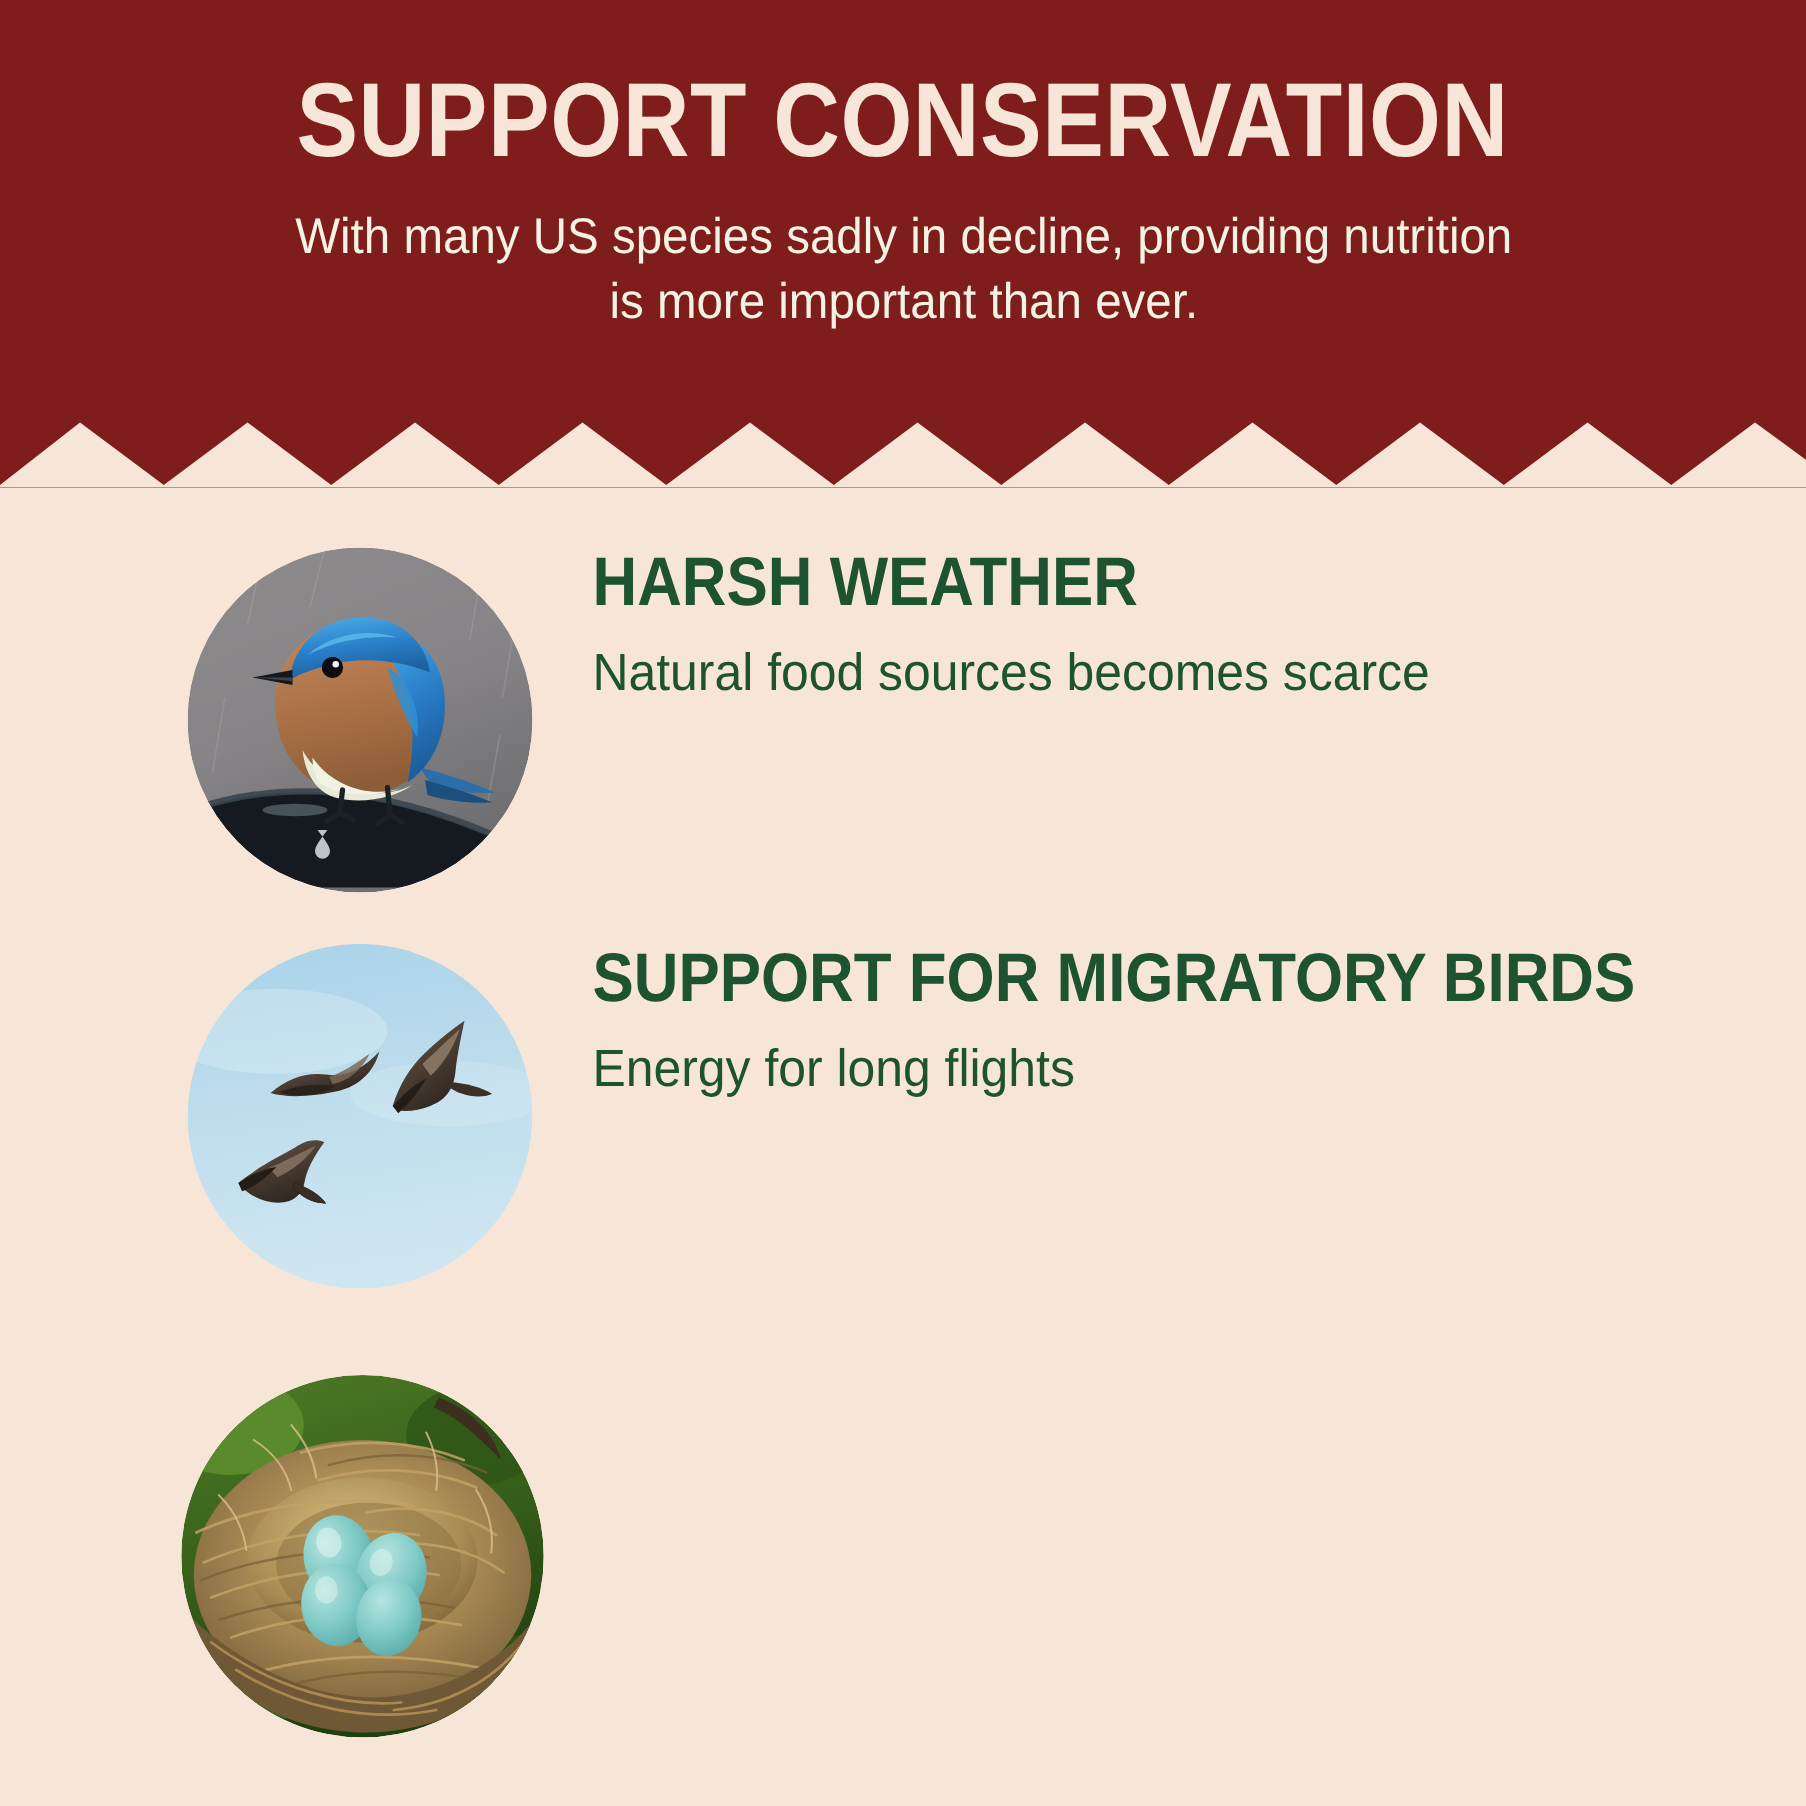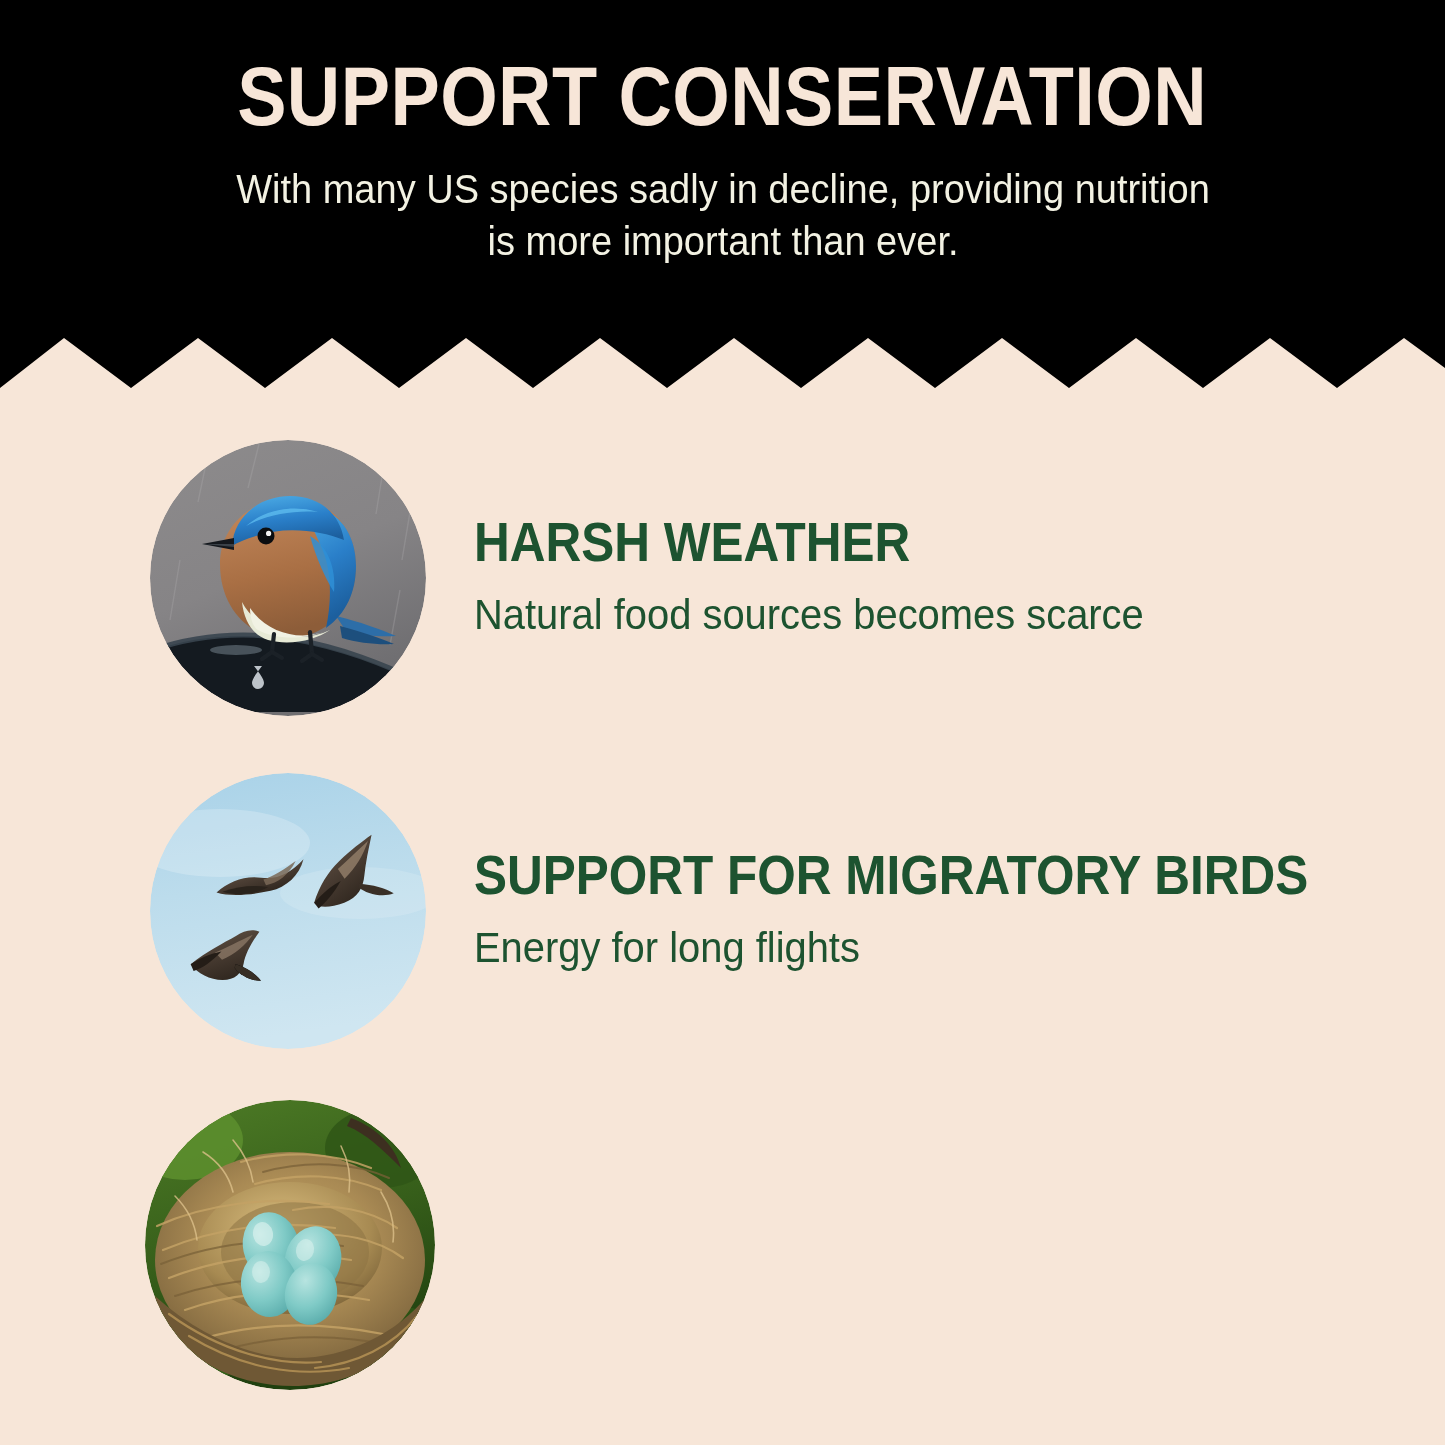--- a/index.html
+++ b/index.html
@@ -10,21 +10,21 @@
     overflow:hidden;
     position:relative;
   }
 
   
   .header {
     position:absolute;
     left:0; top:0;
     width:1445px;
     height:390px;
-    background:#000000;
+    background:#7f1d1d;
     overflow:hidden;
   }
   .header-inner {
     position:absolute;
     left:0; top:0;
     width:1445px;
     height:340px;
     display:flex;
     flex-direction:column;
     align-items:center;
@@ -72,24 +72,23 @@
     left:0;
     top:390px;
     width:1445px;
     height:1055px;
   }
   .feature {
     position:absolute;
     left:0;
     width:1323px;
     display:flex;
-    align-items:center;
   }
   .feature-1 { top:48px; height:280px; }
-  .feature-2 { top:381px; height:280px; }
+  .feature-2 { top:365px; height:280px; }
   .feature-3 { top:710px; height:290px; }
 
   .thumb {
     width:276px;
     height:276px;
     min-width:276px;
     border-radius:50%;
     margin-left:150px;
     overflow:hidden;
     position:relative;

